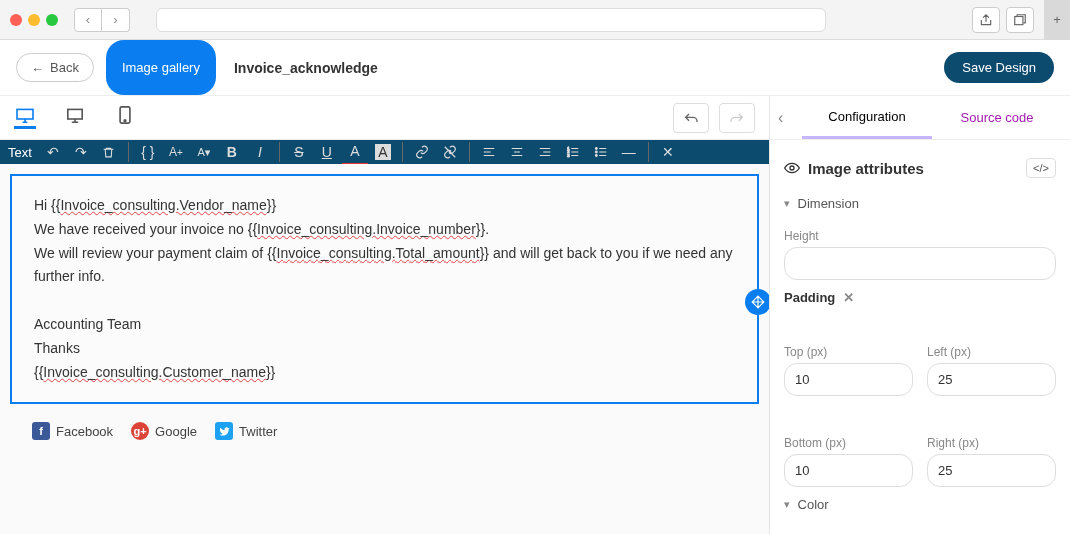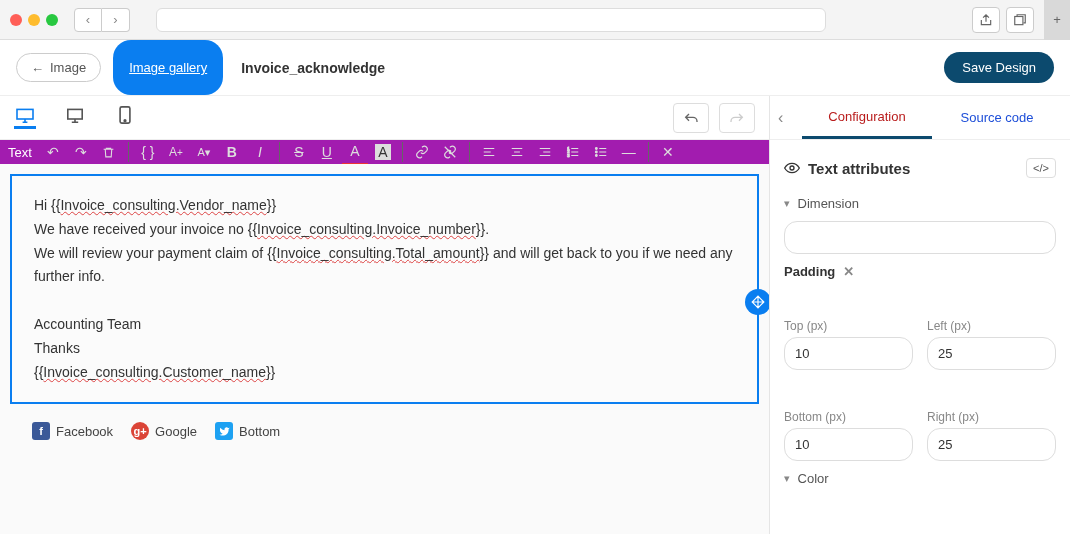--- a/index.html
+++ b/index.html
@@ -16,59 +16,59 @@
   .nav-group .nav-btn:first-child{border-radius:4px 0 0 4px;}
   .nav-group .nav-btn:last-child{border-radius:0 4px 4px 0; border-left:none;}
   .urlbar { flex:1; height:24px; background:#fff; border:1px solid #ddd; border-radius:6px; margin:0 140px 0 20px; }
   .chrome-right { display:flex; gap:6px; align-items:center;}
   .chrome-right .nav-btn { width:28px; height:26px;}
   .chrome-plus { width:26px; height:40px; background:#d9d9d9; display:flex; align-items:center; justify-content:center; color:#666; margin-left:4px; margin-right:-10px;}
 
   
   .header { height:56px; display:flex; align-items:center; padding:0 16px; gap:12px; border-bottom:1px solid #eee;}
   .back-btn { background:#fff; border:1px solid #ccc; border-radius:18px; padding:6px 14px; display:flex; align-items:center; gap:6px; cursor:pointer; color:#555; font-size:13px;}
-  .gallery-btn { background:#0a7ef0; color:#fff; border:none; border-radius:18px; padding:20px 16px; cursor:pointer; font-size:13px;text-decoration:underline;}
+  .gallery-btn { background:#0a7ef0; color:#fff; border:none; border-radius:18px; padding:20px 16px; cursor:pointer; font-size:13px;}
   .title { font-weight:600; color:#333; font-size:14px; margin-left:6px;}
   .spacer { flex:1; }
   .save-btn { background:#0c4a6e; color:#fff; border:none; border-radius:18px; padding:8px 18px; cursor:pointer; font-size:13px;}
 
   .main { display:flex; height: calc(534px - 40px - 56px); }
 
   
   .canvas-col { flex:1; display:flex; flex-direction:column; border-right:1px solid #e5e5e5;}
   .device-row { height:44px; display:flex; align-items:center; padding:0 14px; gap:28px; border-bottom:1px solid #eee;}
   .device-icon { width:22px; height:22px; display:flex; align-items:center; justify-content:center; color:#555; cursor:pointer; padding-bottom:6px;}
   .device-icon.active { color:#0a7ef0; border-bottom:3px solid #0a7ef0; padding-bottom:3px;}
   .undo-redo { display:flex; gap:10px; }
   .ur-btn { width:36px; height:30px; border:1px solid #ddd; border-radius:4px; background:#fff; display:flex; align-items:center; justify-content:center; cursor:pointer; color:#666;}
   .ur-btn.disabled { color:#ccc; cursor:default;}
   
-  .toolbar { background:#a21caf; color:#eee; height:22px; display:flex; align-items:center; padding:12px 8px; gap:2px;}
+  .toolbar { background:#0c4a6e; color:#eee; height:22px; display:flex; align-items:center; padding:12px 8px; gap:2px;}
   .tb-label { color:#fff; font-size:13px; padding-right:6px;}
   .tb-btn { width:26px; height:26px; display:flex; align-items:center; justify-content:center; color:#ddd; cursor:pointer; font-size:14px;}
   .tb-sep { width:1px; height:20px; background:#666; margin:0 4px;}
 
   .editor-wrap { flex:1; background:#fafafa; padding:10px; overflow:auto;}
   .text-block { border:2px solid #0a7ef0; background:#fbfbfb; padding:18px 22px; position:relative; font-size:14px; line-height:1.7; color:#333;}
   .move-handle { position:absolute; right:-14px; top:50%; width:26px; height:26px; background:#0a7ef0; border-radius:50%; display:flex; align-items:center; justify-content:center; color:#fff; cursor:move;}
   .var { text-decoration: underline; text-decoration-color: #d44; text-decoration-style: wavy; text-decoration-thickness:1px;}
   
   .social-row { display:flex; gap:18px; padding:18px 22px; align-items:center; font-size:13px; color:#444;}
   .social { display:flex; align-items:center; gap:6px;}
   .s-icon { width:18px; height:18px; border-radius:3px; display:flex; align-items:center; justify-content:center; color:#fff; font-size:11px; font-weight:bold;}
   .s-fb { background:#3b5998;}
   .s-g { background:#db4437; border-radius:50%;}
   .s-tw { background:#1da1f2;}
 
   
   .panel { width:300px; display:flex; flex-direction:column; overflow:auto;}
   .panel-tabs { height:44px; display:flex; align-items:center; border-bottom:1px solid #eee; padding:0 8px;}
   .panel-back { width:24px; color:#888; cursor:pointer; font-size:16px;}
-  .ptab { flex:1; text-align:center; font-size:13px; color:#1d4ed8; cursor:pointer; padding:12px 0;}
-  .ptab.active { color:#b91c1c; border-bottom:3px solid #0c4a6e;}
+  .ptab { flex:1; text-align:center; font-size:13px; color:#a21caf; cursor:pointer; padding:12px 0;}
+  .ptab.active { color:#000000; border-bottom:3px solid #c4b5fd;}
   
   .panel-body { padding:10px 14px; }
   .section-title-row { display:flex; align-items:center; justify-content:space-between; padding:8px 0;}
   .section-title { font-weight:700; font-size:15px; display:flex; align-items:center; gap:8px;}
   .code-chip { border:1px solid #ddd; border-radius:4px; padding:3px 6px; font-size:11px; color:#555; cursor:pointer;}
   
   .acc-head { display:flex; align-items:center; gap:8px; padding:10px 0; color:#555; font-size:13px; cursor:pointer;}
   .chev { font-size:11px; color:#888;}
   .field-label { font-size:12px; color:#888; margin:8px 0 4px;}
   .input { width:100%; border:1px solid #ddd; border-radius:13px; padding:8px 10px; font-size:13px; color:#333; background:#fff;}
@@ -103,21 +103,21 @@
           <path d="M7 6V3h14v14h-3"></path>
         </svg>
     </div>
   </div>
   <div class="chrome-plus">+</div>
 </div>
 
 <div class="header">
   <button class="back-btn">
     <span>←</span>
-    <span>Image</span>
+    <span>Back</span>
   </button>
   <button class="gallery-btn">Image gallery</button>
   <div class="title">Invoice_acknowledge</div>
   <div class="spacer"></div>
   <button class="save-btn">Save Design</button>
 </div>
 
 <div class="main">
 
   <div class="canvas-col">
@@ -257,50 +257,51 @@
         <div class="social">
           <span class="s-icon s-g">g+</span>
           <span>Google</span>
         </div>
         <div class="social">
           <span class="s-icon s-tw">
             <svg width="11" height="11" viewBox="0 0 24 24" fill="#fff">
                 <path d="M23 3a10.9 10.9 0 01-3.14 1.53A4.48 4.48 0 0012 8v1A10.66 10.66 0 013 4s-4 9 5 13a11.64 11.64 0 01-7 2c9 5 20 0 20-11.5a4.5 4.5 0 00-.08-.83A7.72 7.72 0 0023 3z"></path>
               </svg>
           </span>
-          <span>Bottom</span>
+          <span>Twitter</span>
         </div>
       </div>
     </div>
   </div>
 
   <div class="panel">
     <div class="panel-tabs">
       <div class="panel-back">‹</div>
       <div class="ptab active">Configuration</div>
       <div class="ptab">Source code</div>
     </div>
     <div class="panel-body">
       <div class="section-title-row">
         <div class="section-title">
           <span>
             <svg width="16" height="16" viewBox="0 0 24 24" fill="none" stroke="#333" stroke-width="2">
                 <path d="M1 12s4-7 11-7 11 7 11 7-4 7-11 7S1 12 1 12z"></path>
                 <circle cx="12" cy="12" r="3"></circle>
               </svg>
           </span>
-          <span>Text attributes</span>
+          <span>Image attributes</span>
         </div>
         <div class="code-chip">&lt;/&gt;</div>
       </div>
 
       <div class="acc-head">
         <span class="chev">▾</span>
         <span>Dimension</span>
       </div>
+      <div class="field-label">Height</div>
       <input class="input" style="">
 
       <div class="tag-row">
         <span>Padding</span>
         <span class="tag-x">✕</span>
       </div>
 
       <div class="two-col">
         <div>
           <div class="field-label">Top (px)</div>

